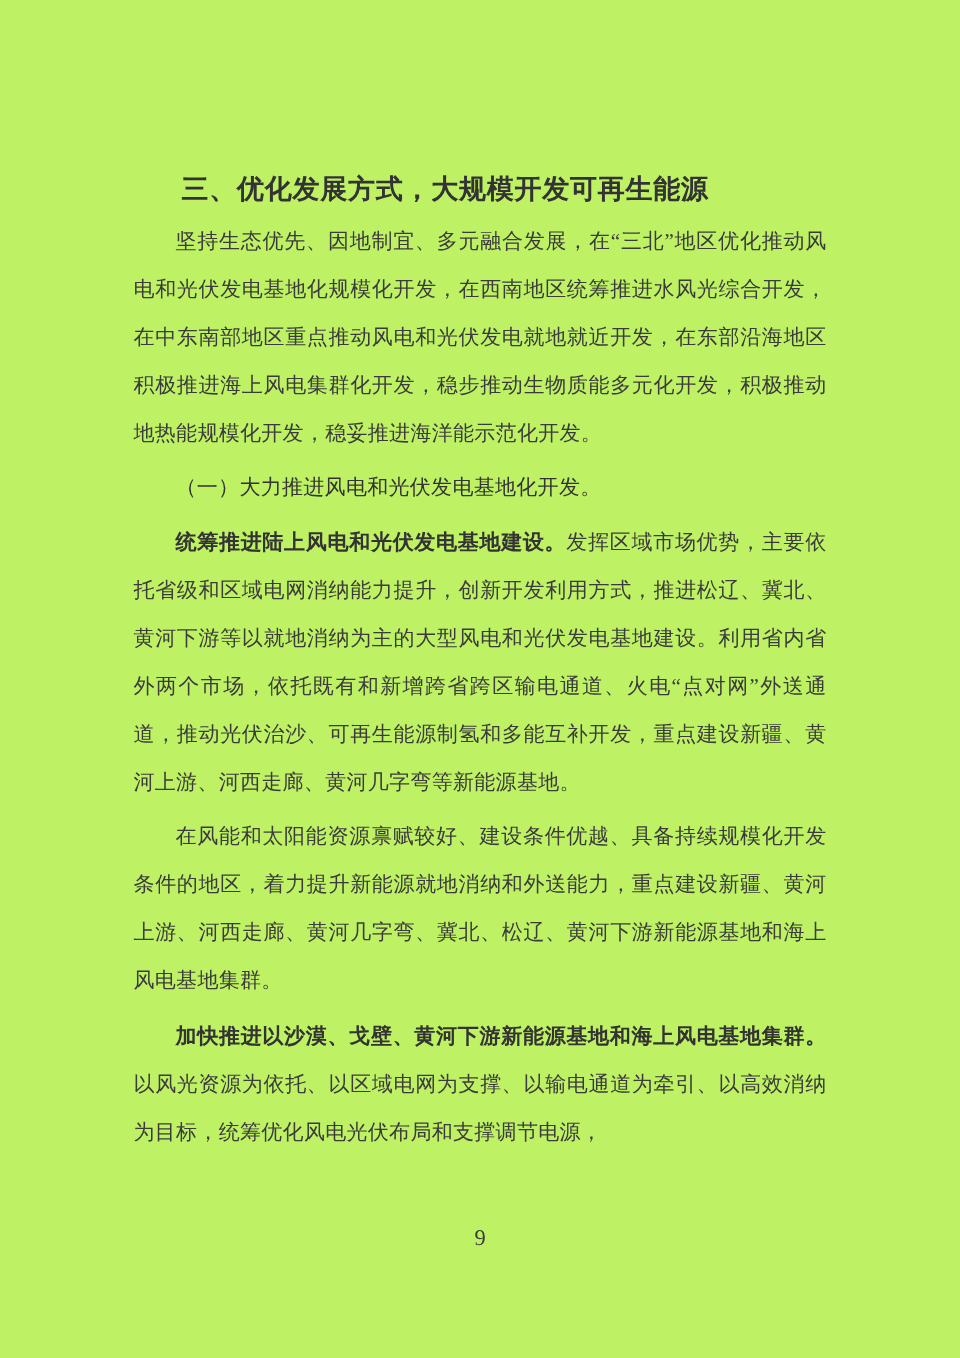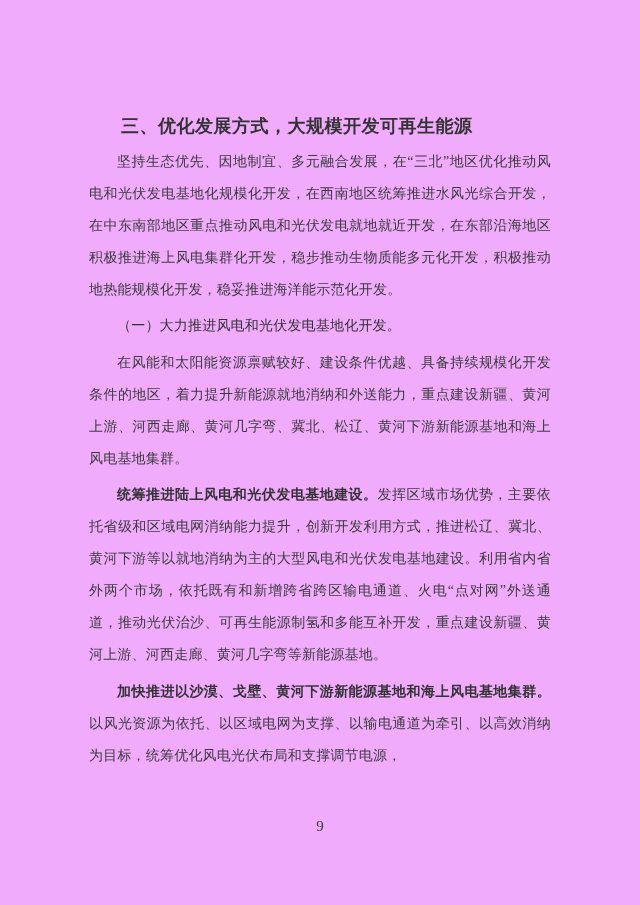--- a/index.html
+++ b/index.html
@@ -4,21 +4,21 @@
 <style>
   html, body {
     margin: 0;
     padding: 0;
     background: #ffffff;
   }
   .page {
     position: relative;
     width: 640px;
     height: 905px;
-    background: #f0abfc;
+    background: #bef264;
     overflow: hidden;
     font-family: "Liberation Serif", "DejaVu Serif", serif;
   }
   .content {
     position: absolute;
     top: 110px;
     left: 85px;
     width: 470px;
     color: #3a3a3a;
   }
@@ -67,22 +67,22 @@
 
 <div class="page">
   <div class="content">
 
     <h2 class="section-heading">三、优化发展方式，大规模开发可再生能源</h2>
 
     <p class="body-para">坚持生态优先、因地制宜、多元融合发展，在“三北”地区优化推动风电和光伏发电基地化规模化开发，在西南地区统筹推进水风光综合开发，在中东南部地区重点推动风电和光伏发电就地就近开发，在东部沿海地区积极推进海上风电集群化开发，稳步推动生物质能多元化开发，积极推动地热能规模化开发，稳妥推进海洋能示范化开发。</p>
 
     <p class="body-para sub-heading">（一）大力推进风电和光伏发电基地化开发。</p>
 
+    <p class="body-para"><span class="bold-lead">统筹推进陆上风电和光伏发电基地建设。</span><span>发挥区域市场优势，主要依托省级和区域电网消纳能力提升，创新开发利用方式，推进松辽、冀北、黄河下游等以就地消纳为主的大型风电和光伏发电基地建设。利用省内省外两个市场，依托既有和新增跨省跨区输电通道、火电“点对网”外送通道，推动光伏治沙、可再生能源制氢和多能互补开发，重点建设新疆、黄河上游、河西走廊、黄河几字弯等新能源基地。</span></p>
+
     <p class="body-para">在风能和太阳能资源禀赋较好、建设条件优越、具备持续规模化开发条件的地区，着力提升新能源就地消纳和外送能力，重点建设新疆、黄河上游、河西走廊、黄河几字弯、冀北、松辽、黄河下游新能源基地和海上风电基地集群。</p>
-
-    <p class="body-para"><span class="bold-lead">统筹推进陆上风电和光伏发电基地建设。</span><span>发挥区域市场优势，主要依托省级和区域电网消纳能力提升，创新开发利用方式，推进松辽、冀北、黄河下游等以就地消纳为主的大型风电和光伏发电基地建设。利用省内省外两个市场，依托既有和新增跨省跨区输电通道、火电“点对网”外送通道，推动光伏治沙、可再生能源制氢和多能互补开发，重点建设新疆、黄河上游、河西走廊、黄河几字弯等新能源基地。</span></p>
 
     <p class="body-para"><span class="bold-lead">加快推进以沙漠、戈壁、黄河下游新能源基地和海上风电基地集群。</span><span>以风光资源为依托、以区域电网为支撑、以输电通道为牵引、以高效消纳为目标，统筹优化风电光伏布局和支撑调节电源，</span></p>
 
   </div>
 
   <div class="page-number">9</div>
 </div>
 
 </body></html>

